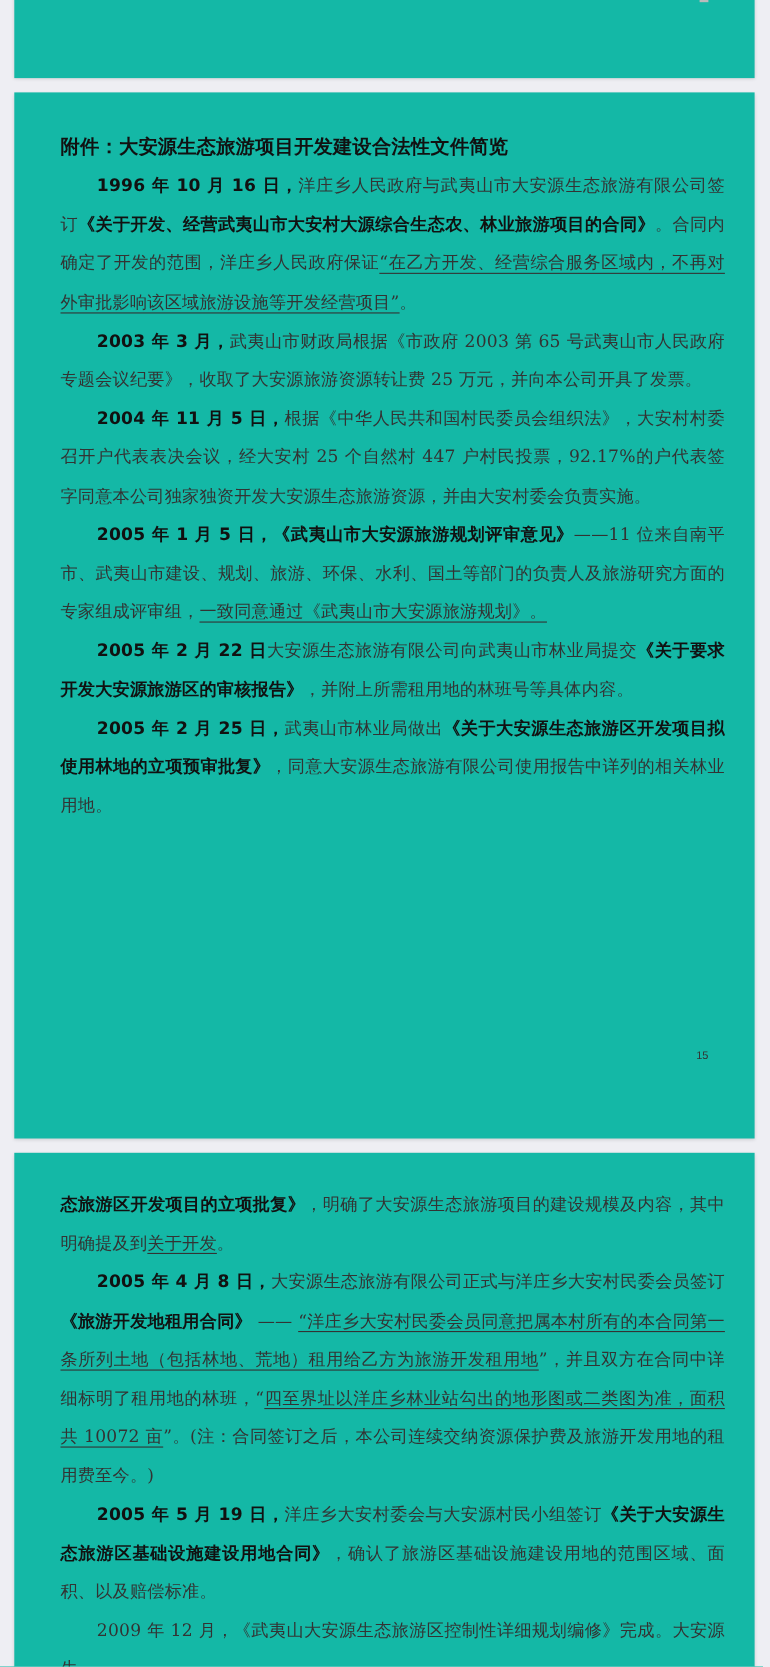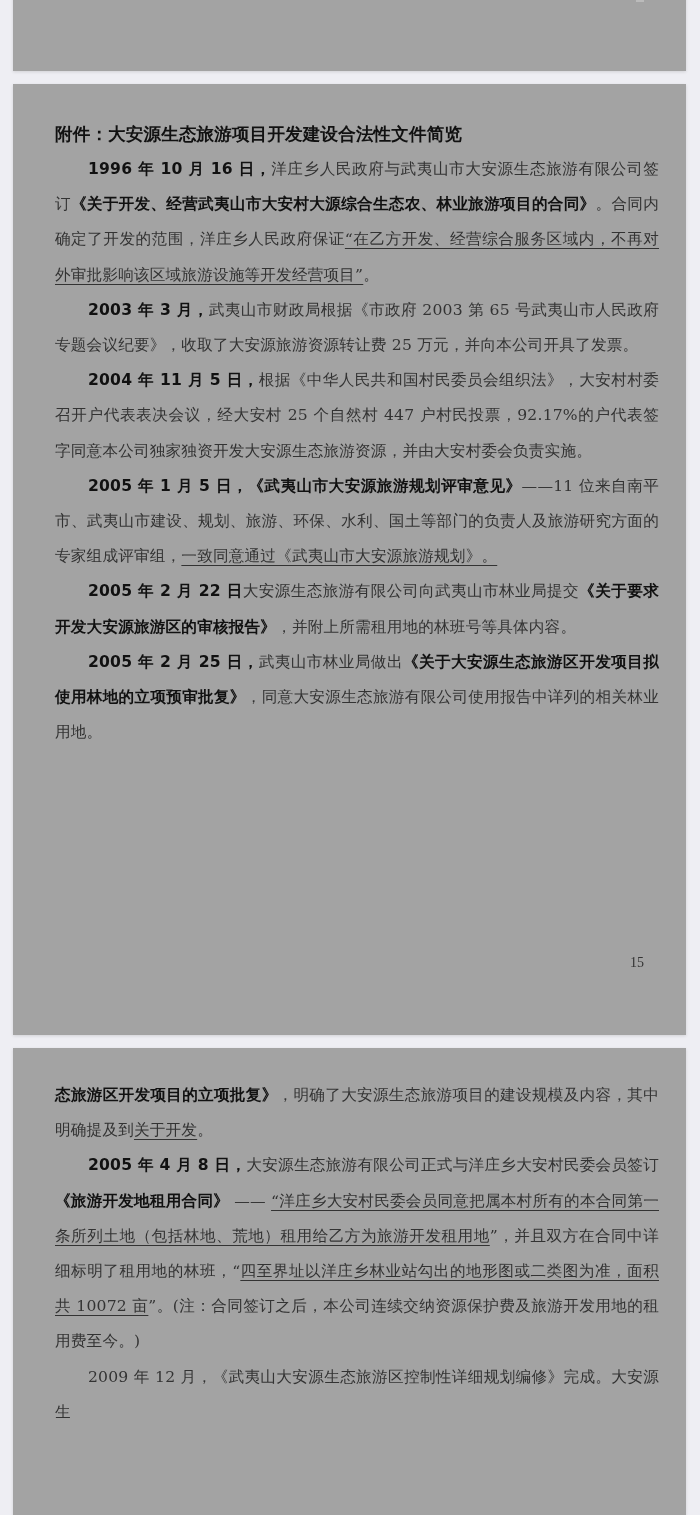--- a/index.html
+++ b/index.html
@@ -6,21 +6,21 @@
   body {
     width: 700px; height: 1515px; overflow: hidden;
     background: #eeeef3;
     font-family: "DejaVu Serif", "Liberation Serif", serif;
     color: #1a1a1a;
     position: relative;
   }
   .page {
     position: absolute;
     left: 13px; width: 673px;
-    background: #a3a3a3;
+    background: #14b8a6;
     box-shadow: 0 1px 3px rgba(0,0,0,0.12);
   }
   #page-prev { top: -10px; height: 81px; }
   #page-15 { top: 84px; height: 951px; }
   #page-16 { top: 1048px; height: 500px; }
   .prev-mark {
     position: absolute; right: 42px; top: 10px;
     width: 8px; height: 2px; background: #bbb;
   }
   .content {
@@ -35,21 +35,21 @@
     font-weight: bold; font-size: 17.5px;
     margin: 0; line-height: 36px; color: #111;
   }
   p.para { margin: 0; text-indent: 33px; text-align: justify; }
   p.para.cont { text-indent: 0; }
   .b { font-weight: bold; font-family: "DejaVu Sans", "Liberation Sans", sans-serif; color: #111; }
   .u { text-decoration: underline; text-underline-offset: 4px; text-decoration-thickness: 1px; }
   .g { color: #333; }
   .page-number {
     position: absolute; right: 42px; top: 871px;
-    font-family: Liberation Serif, serif; font-size: 14px; color: #333; margin-left: 39px;
+    font-family: Liberation Sans, sans-serif; font-size: 10px; color: #333; margin-left: 39px;
   }
 </style>
 </head>
 <body>
 
 <div class="page" id="page-prev">
   <span class="prev-mark"></span>
 </div>
 
 <div class="page" id="page-15">
@@ -73,16 +73,17 @@
   </div>
   <span class="page-number">15</span>
 </div>
 
 <div class="page" id="page-16">
   <div class="content">
     <p class="para cont"><span class="b">态旅游区开发项目的立项批复》</span><span class="g">，明确了大安源生态旅游项目的建设规模及内容，其中明确提及到</span><span class="u g">关于开发</span><span class="g">。</span></p>
 
     <p class="para"><span class="b">2005 年 4 月 8 日，</span><span class="g">大安源生态旅游有限公司正式与洋庄乡大安村民委会员签订</span><span class="b">《旅游开发地租用合同》</span><span class="g"> —— </span><span class="u g">“洋庄乡大安村民委会员同意把属本村所有的本合同第一条所列土地（包括林地、荒地）租用给乙方为旅游开发租用地</span><span class="g">”，并且双方在合同中详细标明了租用地的林班，“</span><span class="u g">四至界址以洋庄乡林业站勾出的地形图或二类图为准，面积共 10072 亩</span><span class="g">”。(注：合同签订之后，本公司连续交纳资源保护费及旅游开发用地的租用费至今。)</span></p>
 
+    <p class="para"><span class="b">2005 年 5 月 19 日，</span><span class="g">洋庄乡大安村委会与大安源村民小组签订</span><span class="b">《关于大安源生态旅游区基础设施建设用地合同》</span><span class="g">，确认了旅游区基础设施建设用地的范围区域、面积、以及赔偿标准。</span></p>
 
     <p class="para"><span class="g">2009 年 12 月，《武夷山大安源生态旅游区控制性详细规划编修》完成。大安源生</span></p>
   </div>
 </div>
 
 </body></html>

